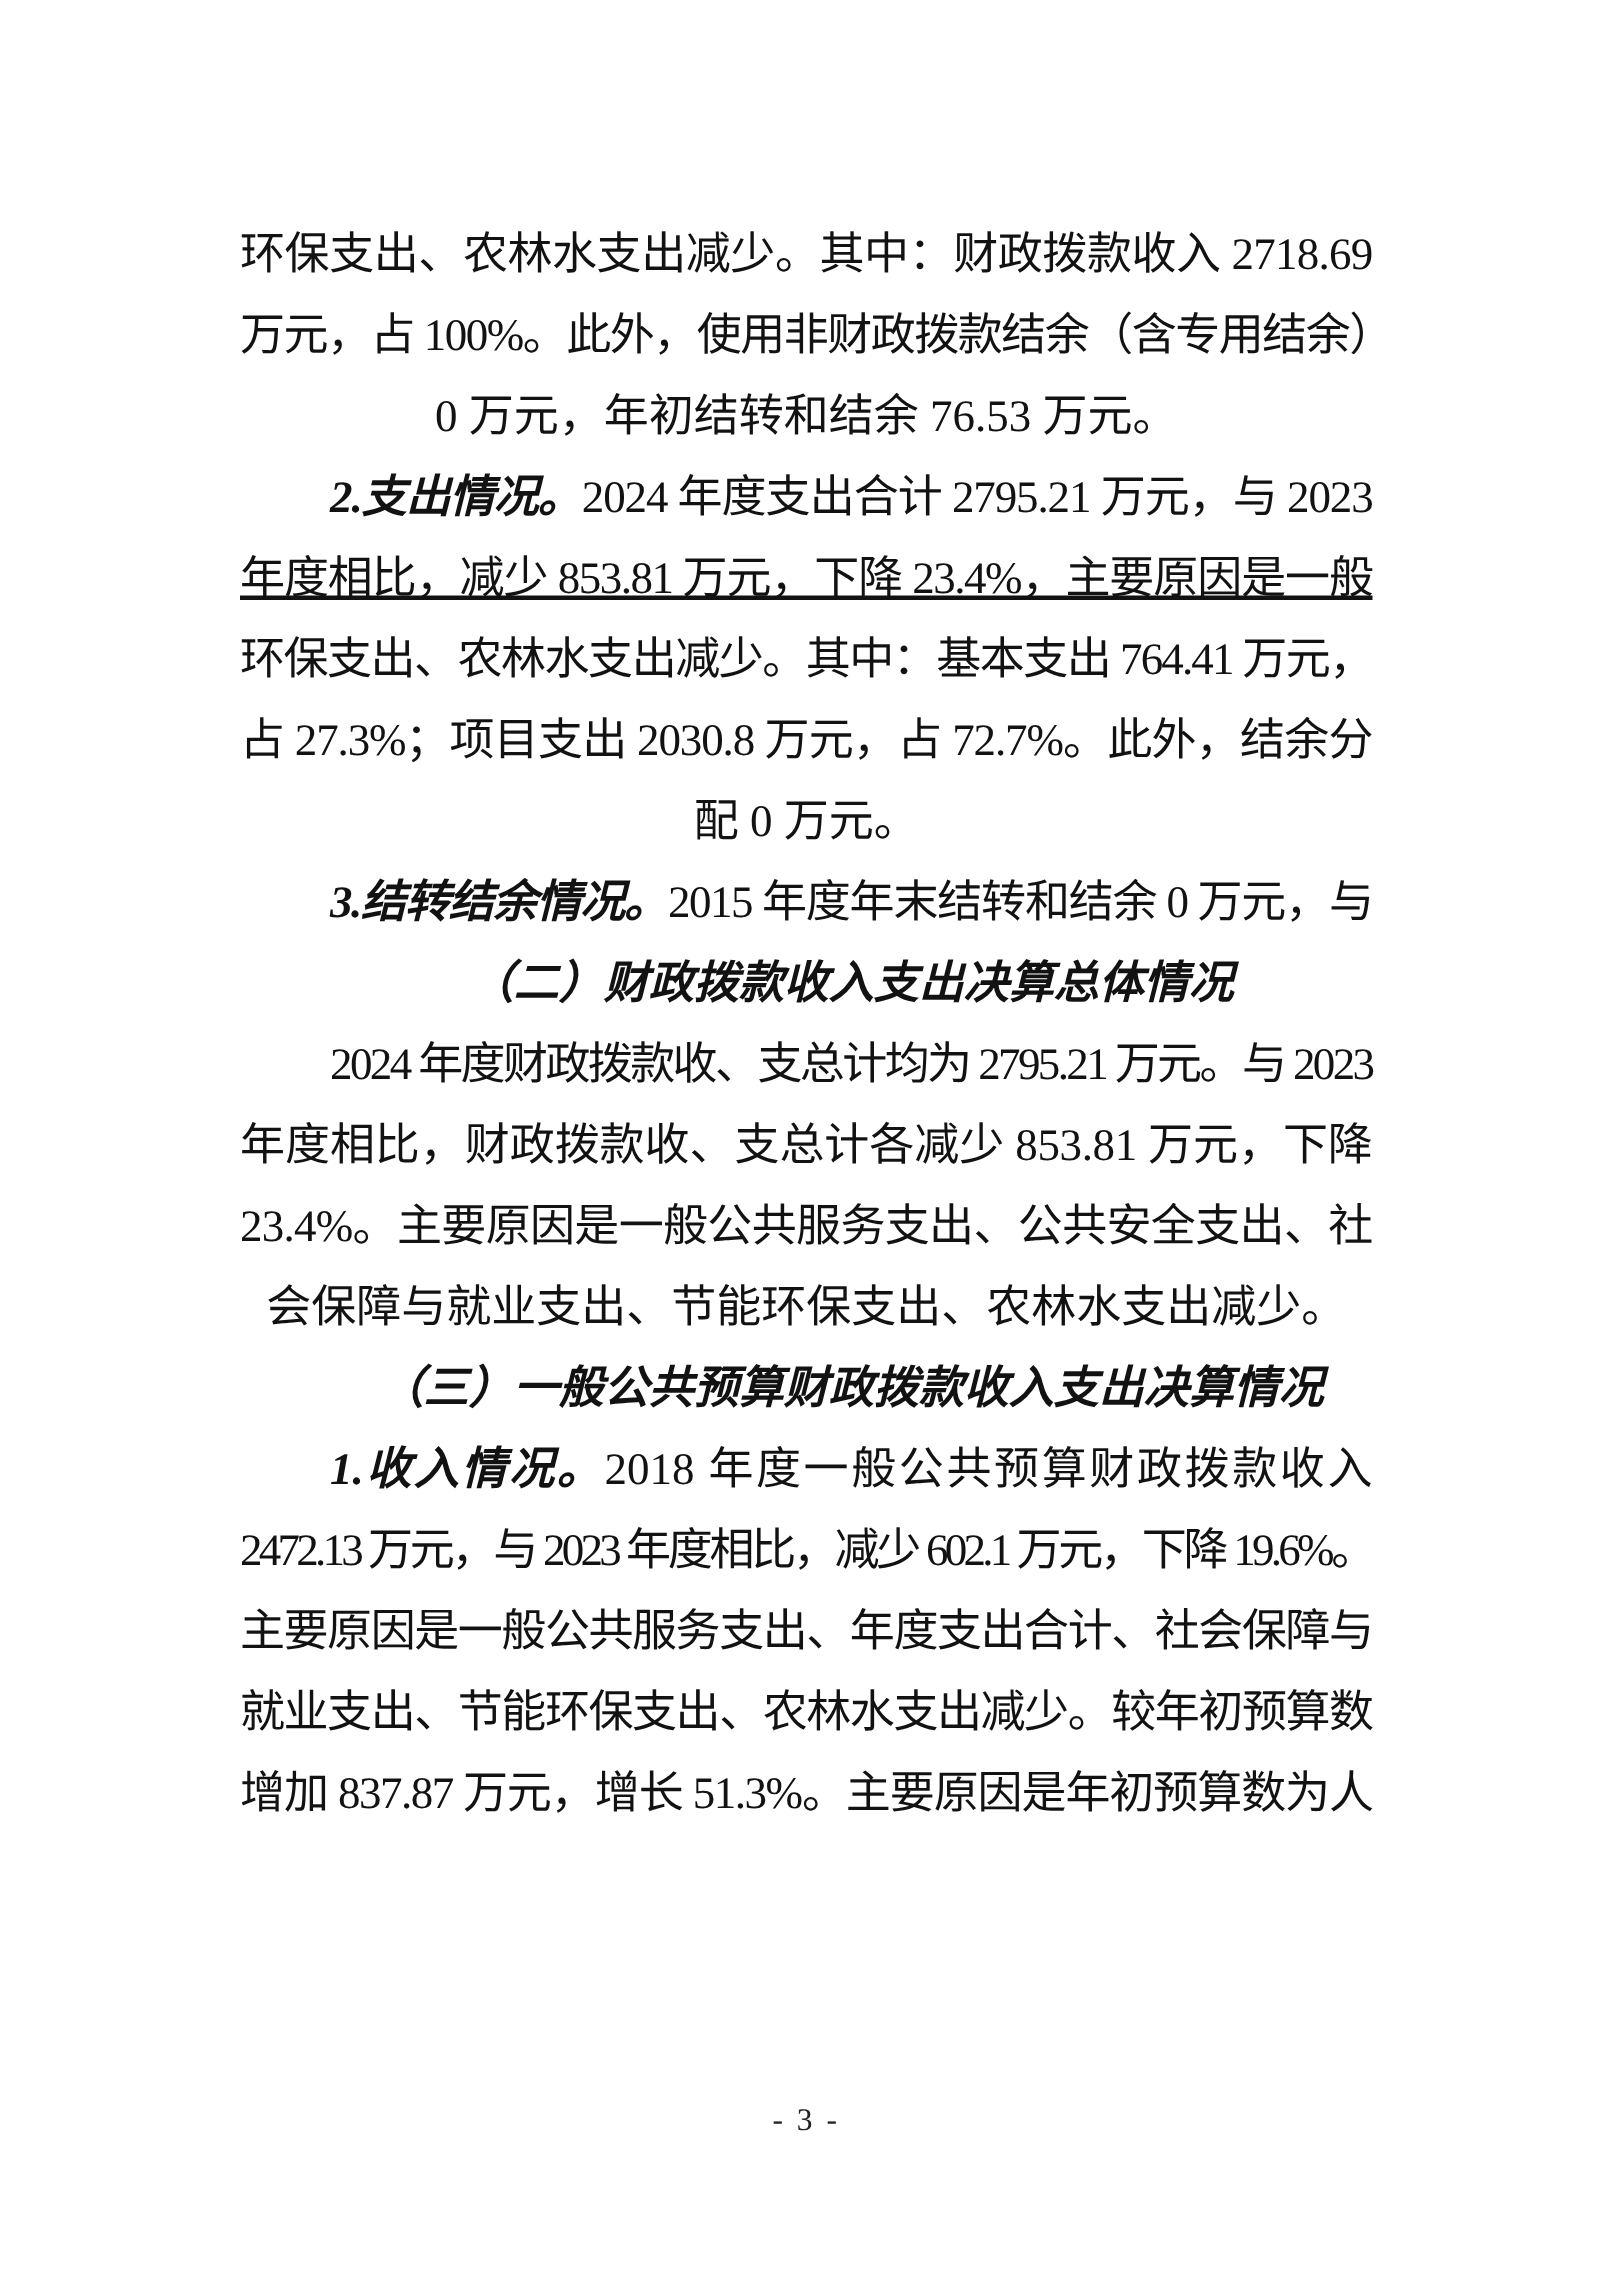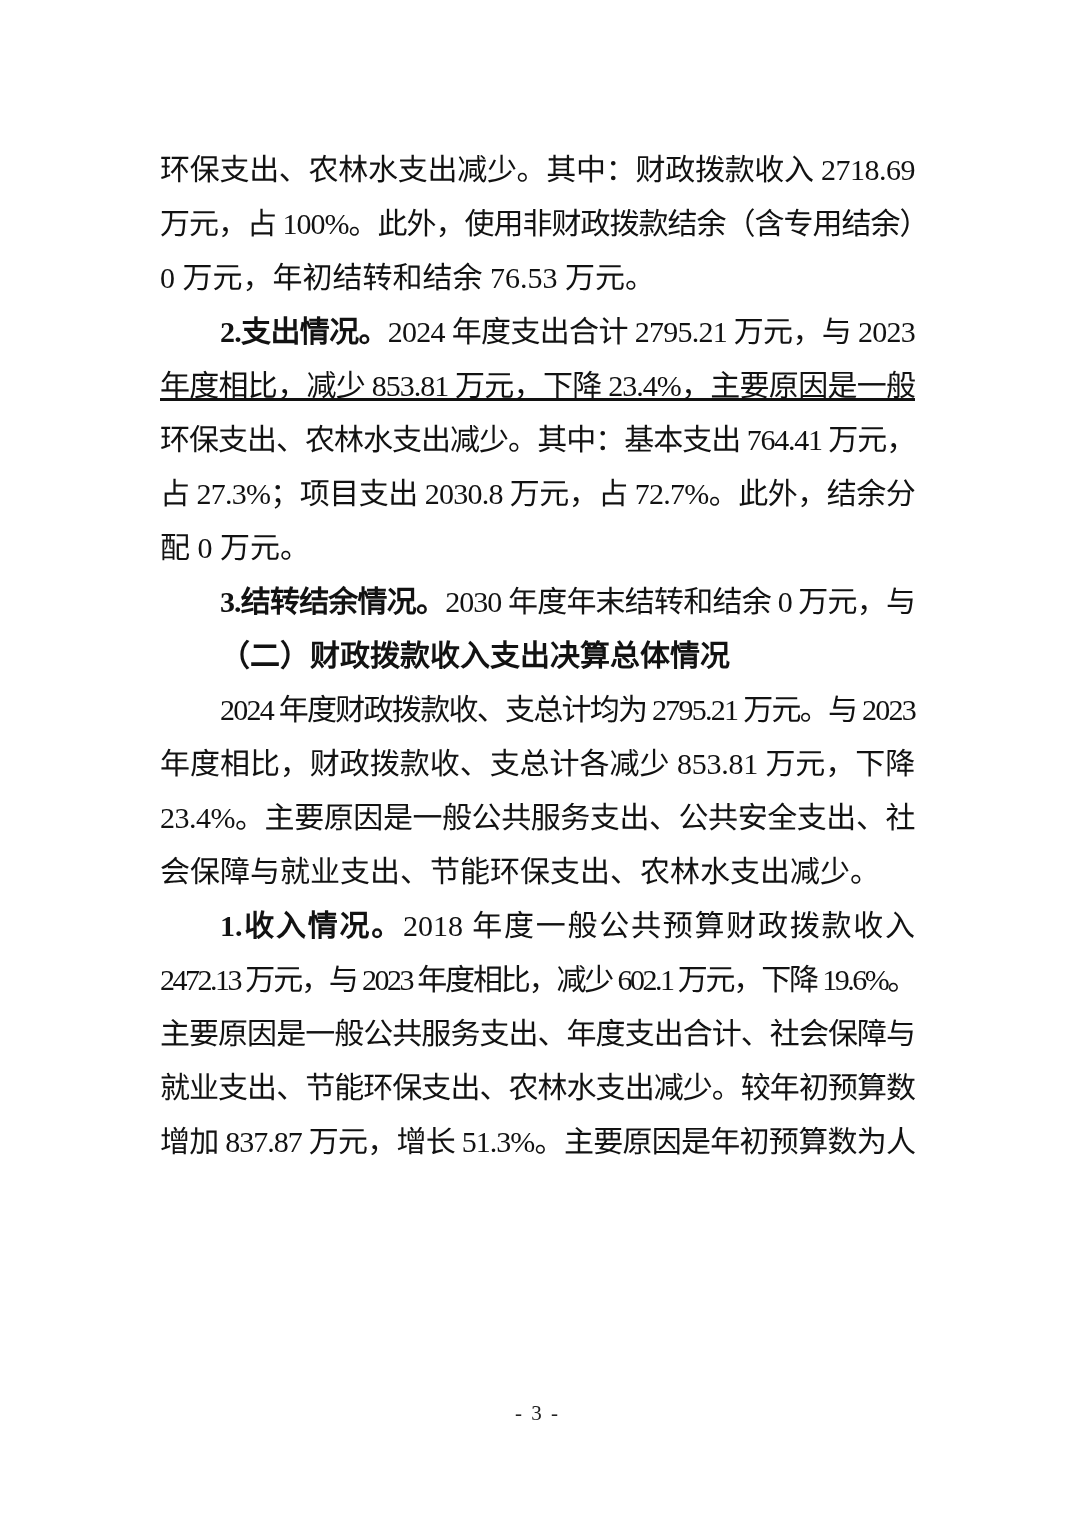--- a/index.html
+++ b/index.html
@@ -27,32 +27,33 @@
     position: absolute;
     left: 160px;
     top: 143px;
     width: 755px;
   }
   .line {
     height: 54px;
     line-height: 54px;
     font-size: 30px;
     white-space: normal;
-    text-align: left;
+    text-align: center;
   }
   .line.just {
     text-align: justify;
     text-align-last: justify;
   }
   .line.indent {
     text-indent: 2em;
   }
   .line b,
   .line.heading {
     font-weight: bold;
+    font-style: italic;
   }
   .footer {
     position: absolute;
     left: 0;
     top: 1398px;
     width: 1075px;
     text-align: center;
     font-size: 21px;
     line-height: 30px;
     color: #222222;
@@ -65,26 +66,27 @@
 <div class="page">
   <main class="content" id="doc-body">
       <div class="line just" style="letter-spacing: -0.5px;"><span>环保支出、农林水支出减少。其中：财政拨款收入 2718.69</span></div>
       <div class="line just" style="letter-spacing: -1px;"><span>万元，占 100%。此外，使用非财政拨款结余（含专用结余）</span></div>
       <div class="line"><span>0 万元，年初结转和结余 76.53 万元。</span></div>
       <div class="line indent just" style="letter-spacing: -0.75px;"><b>2.支出情况。</b><span>2024 年度支出合计 2795.21 万元，与 2023</span></div>
       <div class="line just" style="letter-spacing: -1px; text-decoration: underline;"><span>年度相比，减少 853.81 万元，下降 23.4%，主要原因是一般</span></div>
       <div class="line just" style="letter-spacing: -1.25px;"><span>环保支出、农林水支出减少。其中：基本支出 764.41 万元，</span></div>
       <div class="line just" style="letter-spacing: -0.75px;"><span>占 27.3%；项目支出 2030.8 万元，占 72.7%。此外，结余分</span></div>
       <div class="line"><span>配 0 万元。</span></div>
-      <div class="line indent just" style="letter-spacing: -1px;"><b>3.结转结余情况。</b><span>2030 年度年末结转和结余 0 万元，与</span></div>
+      <div class="line indent just" style="letter-spacing: -1px;"><b>3.结转结余情况。</b><span>2015 年度年末结转和结余 0 万元，与</span></div>
       <div class="line indent heading"><b>（二）财政拨款收入支出决算总体情况</b></div>
       <div class="line indent just" style="letter-spacing: -1.75px;"><span>2024 年度财政拨款收、支总计均为 2795.21 万元。与 2023</span></div>
       <div class="line just" style="letter-spacing: -0.25px;"><span>年度相比，财政拨款收、支总计各减少 853.81 万元，下降</span></div>
       <div class="line just" style="letter-spacing: -0.5px;"><span>23.4%。主要原因是一般公共服务支出、公共安全支出、社</span></div>
       <div class="line"><span>会保障与就业支出、节能环保支出、农林水支出减少。</span></div>
+      <div class="line indent heading"><b>（三）一般公共预算财政拨款收入支出决算情况</b></div>
       <div class="line indent just"><b>1.收入情况。</b><span>2018 年度一般公共预算财政拨款收入</span></div>
       <div class="line just" style="letter-spacing: -2.5px;"><span>2472.13 万元，与 2023 年度相比，减少 602.1 万元，下降 19.6%。</span></div>
       <div class="line just" style="letter-spacing: -1px;"><span>主要原因是一般公共服务支出、年度支出合计、社会保障与</span></div>
       <div class="line just" style="letter-spacing: -1px;"><span>就业支出、节能环保支出、农林水支出减少。较年初预算数</span></div>
       <div class="line just" style="letter-spacing: -1px;"><span>增加 837.87 万元，增长 51.3%。主要原因是年初预算数为人</span></div>
     </main>
   <footer class="footer">
     <span>- 3 -</span>
   </footer>
 </div>

